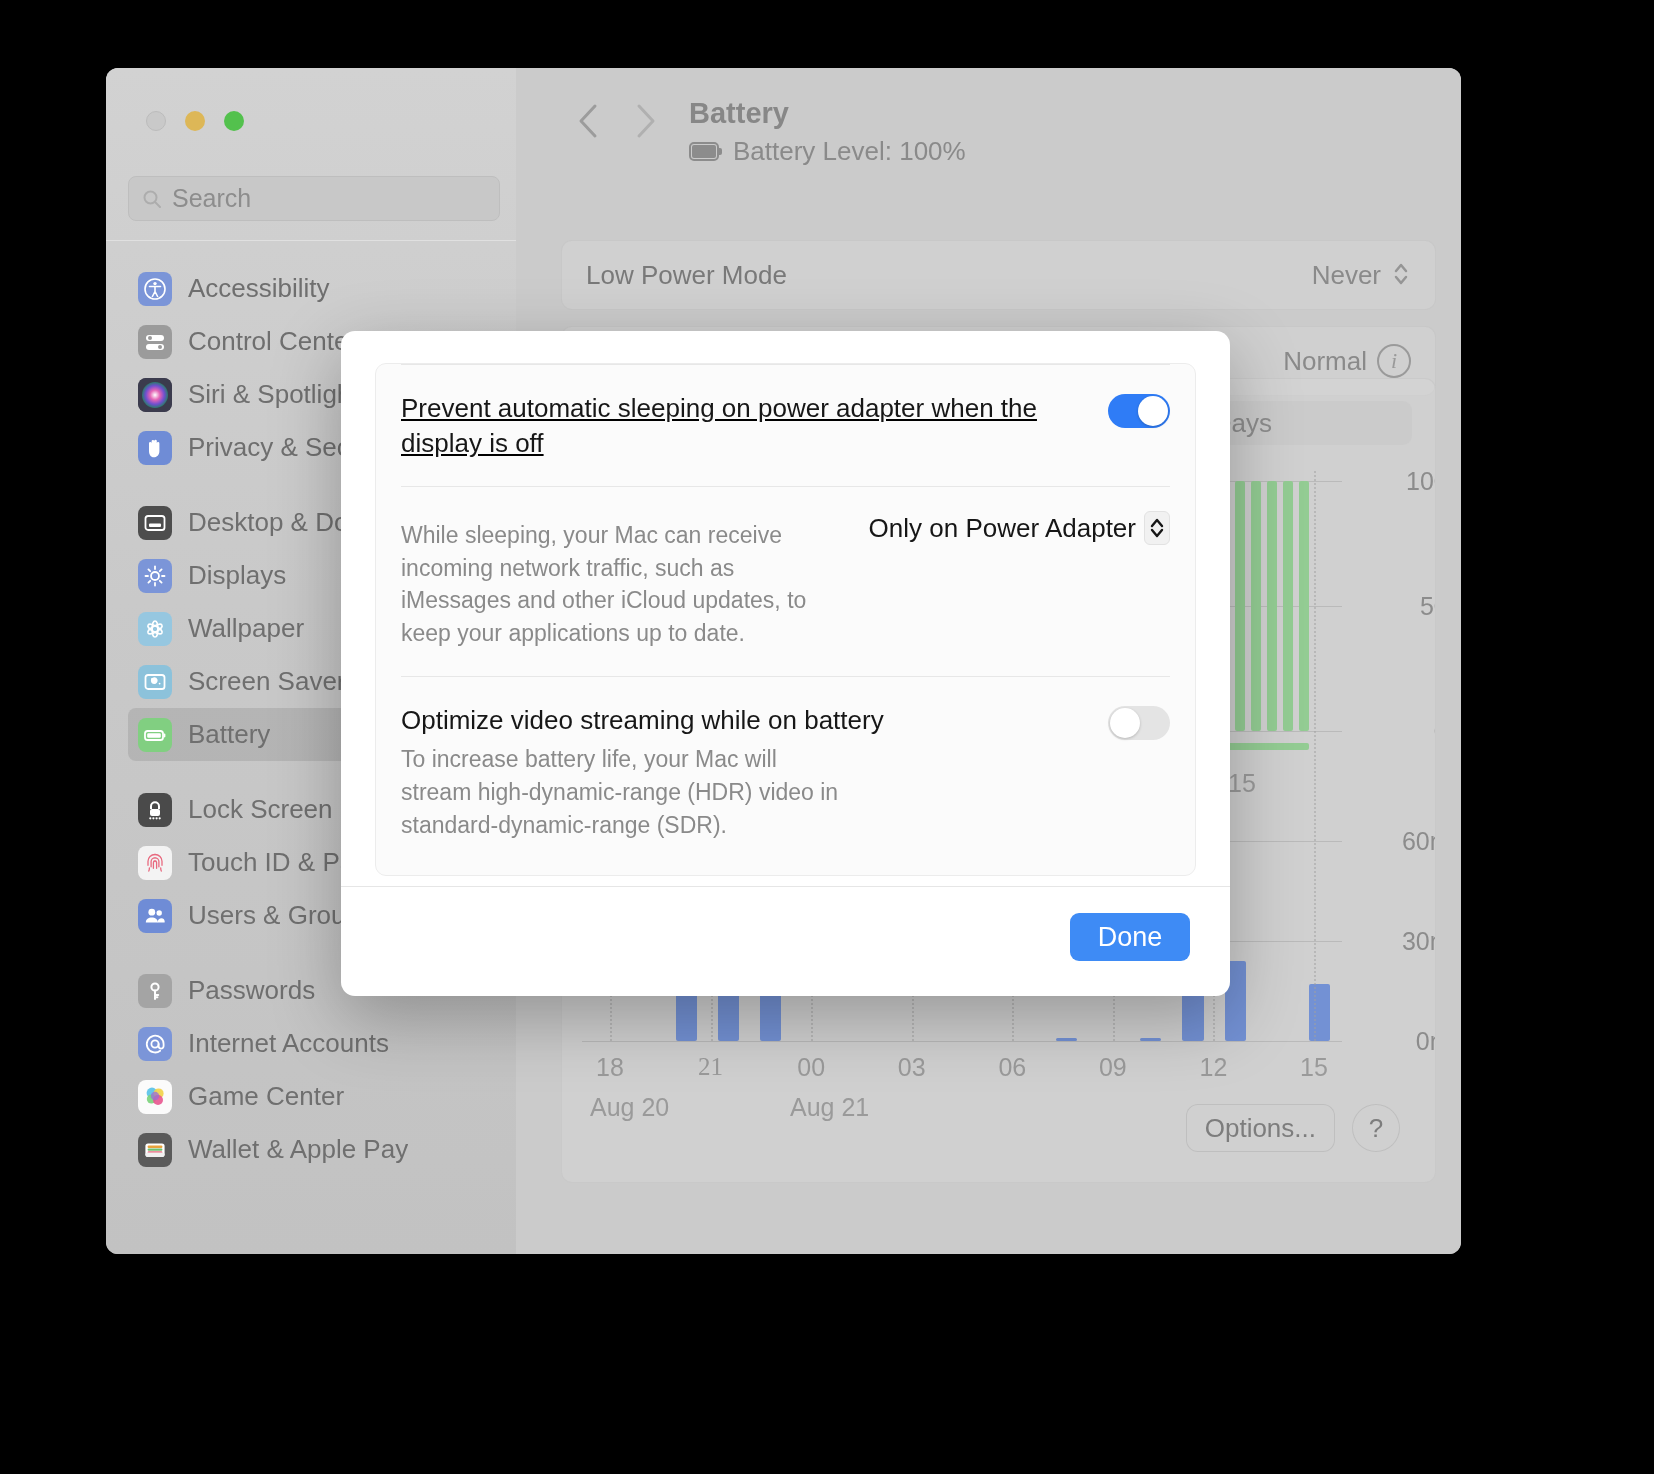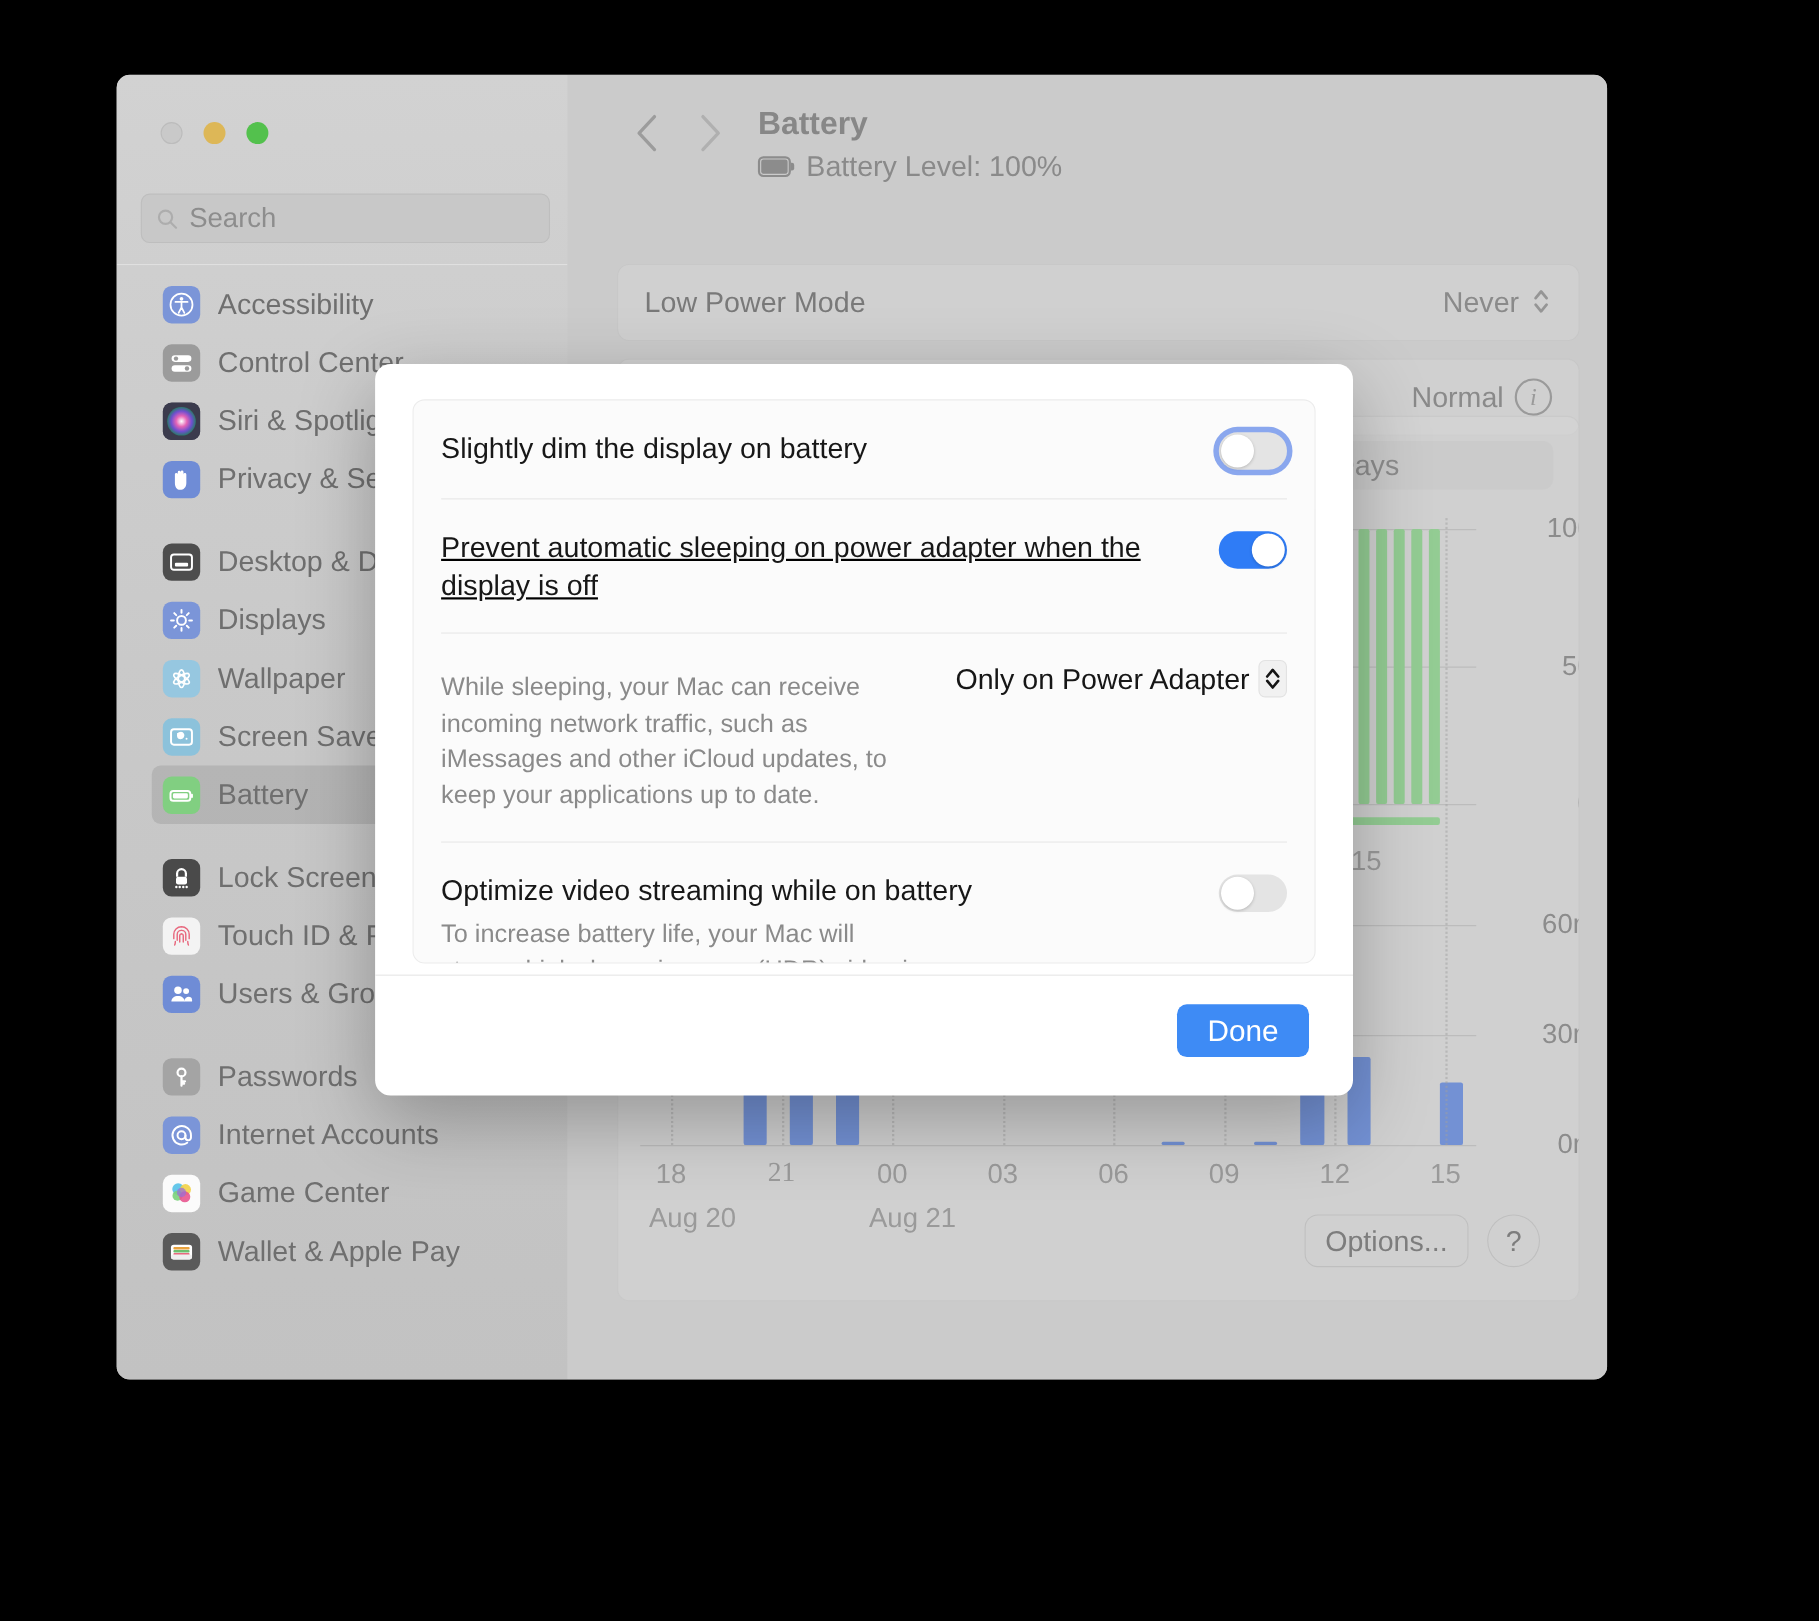--- a/index.html
+++ b/index.html
@@ -48,23 +48,23 @@
   }
   .search-icon { width: 20px; height: 20px; flex: none; opacity: .45; }
   .search-ph { font-size: 25px; color: #8d8d8d; }
 
   .sep-line {
     position: absolute; left: 0; top: 172px; width: 100%;
     height: 1px; background: rgba(255,255,255,.35);
   }
 
   #nav {
-    position: absolute; left: 0; top: 182px;
+    position: absolute; left: 0; top: 194px;
     width: 100%; height: 1004px;
-    padding: 0 32px;
+    padding: 0 22px;
   }
   .nav-item {
     display: flex; align-items: center; gap: 16px;
     height: 53px; padding: 0 10px;
     border-radius: 8px;
     position: relative;
   }
   .nav-item.selected { background: rgba(150,150,150,.38); }
   .nav-label {
     font-size: 26px; color: #6f6f6f;
@@ -601,30 +601,20 @@
       </div>
       <div class="help-btn">
         <span>?</span>
       </div>
     </div>
   </div>
 </div>
 
 <div id="sheet">
   <div id="sheet-body">
-      <div class="srow" style="padding-top: 26px; padding-bottom: 26px;">
-        <div class="srow-inner">
-          <div>
-            <div class="srow-title">Slightly dim the display on battery</div>
-          </div>
-          <div class="toggle focused">
-            <div class="knob"></div>
-          </div>
-        </div>
-      </div>
       <div class="hr"></div>
       <div class="srow" style="padding-top: 26px; padding-bottom: 26px; text-decoration: underline;">
         <div class="srow-inner">
           <div>
             <div class="srow-title">Prevent automatic sleeping on power adapter when the display is off</div>
           </div>
           <div class="toggle on">
             <div class="knob"></div>
           </div>
         </div>

